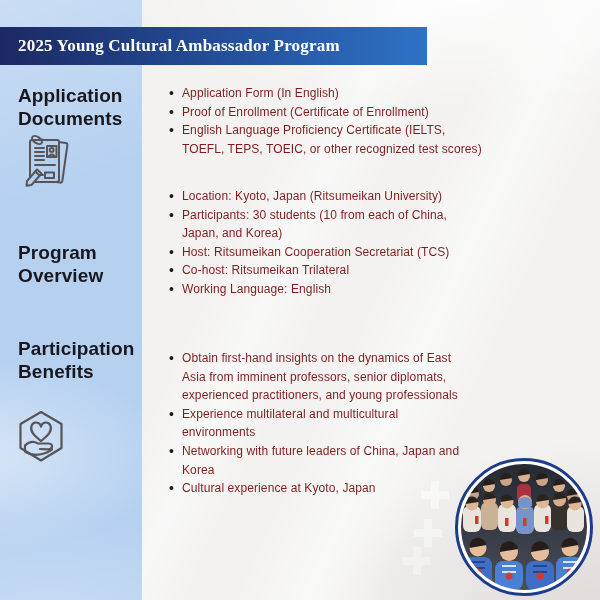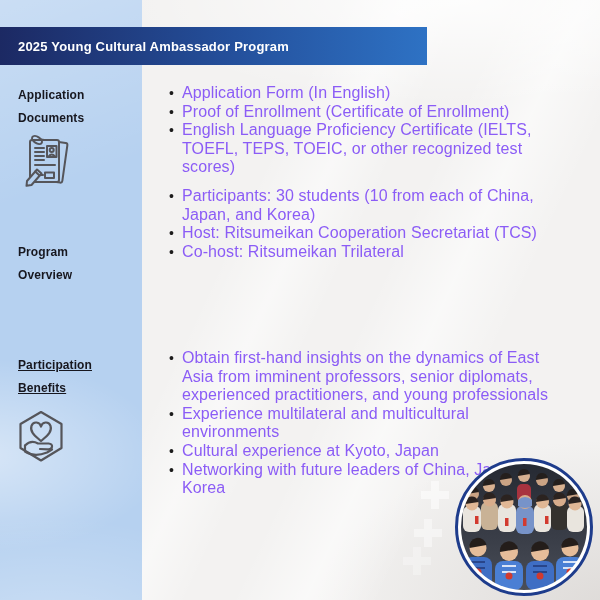--- a/index.html
+++ b/index.html
@@ -41,63 +41,64 @@
     left: 0; top: 27px;
     width: 427px; height: 38px;
     background: linear-gradient(90deg, #1c2963 0%, #24509c 55%, #2e72c4 100%);
     display: flex;
     align-items: center;
     padding-left: 18px;
     box-sizing: border-box;
   }
   .banner-title {
     color: #ffffff;
-    font-size: 13px;
+    font-size: 17px;
     font-weight: 700;
     letter-spacing: .2px;
     white-space: nowrap;
+    font-family: Liberation Serif, serif;
   }
   
   .section-heading {
     position: absolute;
     left: 18px;
     width: 130px;
     color: #17171f;
-    font-size: 12px;
+    font-size: 19px;
     font-weight: 700;
     line-height: 23px;
     white-space: pre-line;
     letter-spacing: .1px;
   }
   #heading-application   { top: 84px; }
   #heading-program       { top: 233px; margin-top: 8px; }
-  #heading-participation { top: 354px; text-decoration: underline; }
+  #heading-participation { top: 337px; }
   
   .side-icon { position: absolute; }
   #icon-document { left: 24px; top: 134px; }
   #icon-heart    { left: 15px; top: 408px; }
   .side-icon svg { display:block; }
   
   .bullet-list {
     position: absolute;
     left: 168px;
     width: 404px;
     margin: 0;
     padding: 0;
     list-style: none;
   }
   #list-application   { top: 84px; }
   #list-program       { top: 187px; }
   #list-participation { top: 349px; }
   .bullet-list li {
     position: relative;
     padding-left: 14px;
-    font-size: 16px;
+    font-size: 12px;
     line-height: 18.6px;
-    color: #8b5cf6;
+    color: #7f1d1d;
     letter-spacing: .1px;
     white-space: pre-line;
   }
   .bullet-list li::before {
     content: "•";
     position: absolute;
     left: 1px; top: 0;
     color: #1c1c1c;
     font-size: 14px;
   }
@@ -188,35 +189,37 @@
   </div>
 
   <ul class="bullet-list" id="list-application">
     <li>Application Form (In English)</li>
     <li>Proof of Enrollment (Certificate of Enrollment)</li>
     <li>English Language Proficiency Certificate (IELTS,
 TOEFL, TEPS, TOEIC, or other recognized test scores)</li>
   </ul>
 
   <ul class="bullet-list" id="list-program">
+    <li>Location: Kyoto, Japan (Ritsumeikan University)</li>
     <li>Participants: 30 students (10 from each of China,
 Japan, and Korea)</li>
     <li>Host: Ritsumeikan Cooperation Secretariat (TCS)</li>
     <li>Co-host: Ritsumeikan Trilateral</li>
+    <li>Working Language: English</li>
   </ul>
 
   <ul class="bullet-list" id="list-participation">
     <li>Obtain first-hand insights on the dynamics of East
 Asia from imminent professors, senior diplomats,
 experienced practitioners, and young professionals</li>
     <li>Experience multilateral and multicultural
 environments</li>
-    <li>Cultural experience at Kyoto, Japan</li>
     <li>Networking with future leaders of China, Japan and
 Korea</li>
+    <li>Cultural experience at Kyoto, Japan</li>
   </ul>
 
   <div class="plus" id="plus-1"></div>
   <div class="plus" id="plus-2"></div>
   <div class="plus" id="plus-3"></div>
 
   <div class="photo-circle">
     <div class="photo-inner">
       <svg width="126" height="126" viewBox="0 0 126 126">
         <defs>

